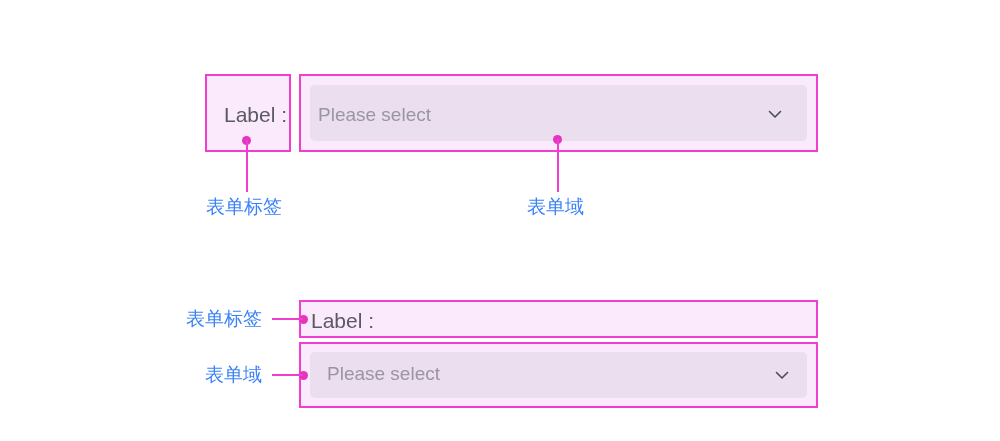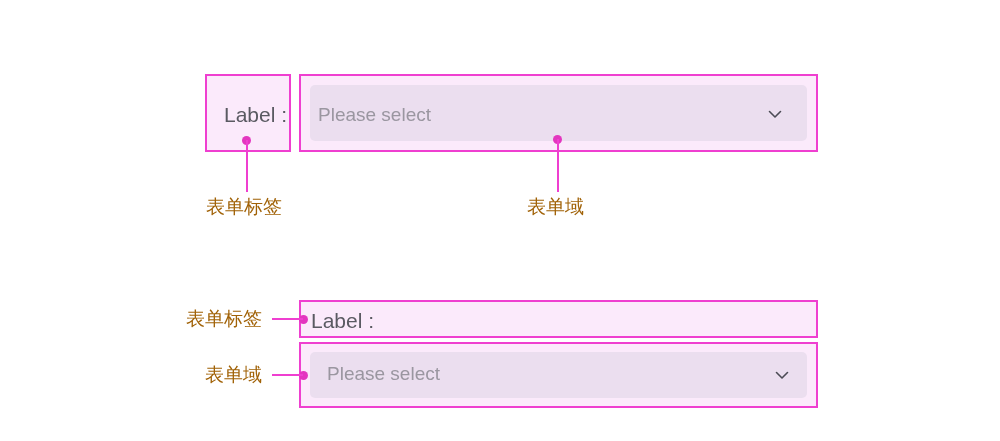--- a/index.html
+++ b/index.html
@@ -40,21 +40,21 @@
     width: 2px;
     background: #ef3fd0;
   }
   .anno-hline {
     position: absolute;
     height: 2px;
     background: #ef3fd0;
   }
   .anno-label {
     position: absolute;
-    color: #a16207;
+    color: #3b82f6;
     font-size: 19px;
     line-height: 24px;
     white-space: nowrap;
     font-family: "DejaVu Sans", "Liberation Sans", sans-serif;
   }
   .anno-label.right {
     text-align: right;
   }
 
   

